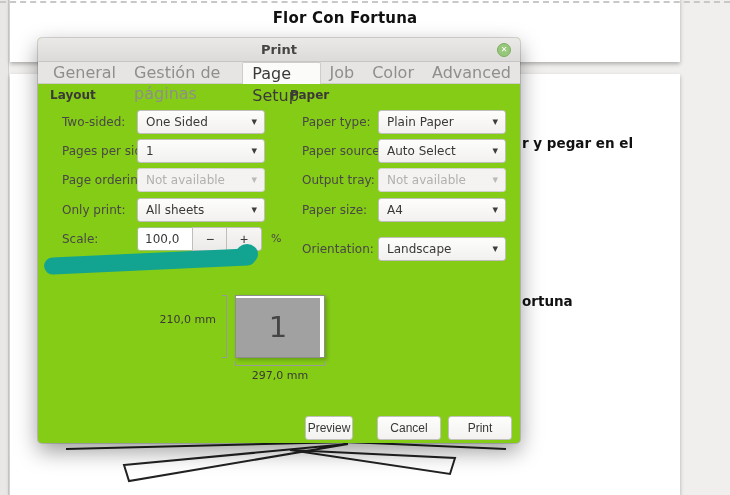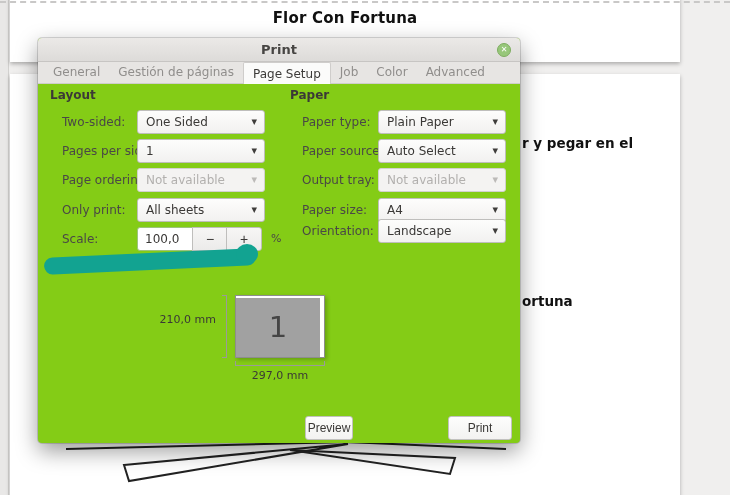--- a/index.html
+++ b/index.html
@@ -32,21 +32,21 @@
               background:linear-gradient(#ebe9e7,#dddbd9); border-bottom:1px solid #c7c5c3;
               border-radius:4px 4px 0 0; text-align:center; }
   .titlebar .wtitle { font-size:13px; font-weight:bold; color:#474543; line-height:24px; }
   .close-btn { position:absolute; right:9px; top:5px; width:14px; height:14px; border-radius:50%;
                background:#97c77a; border:1px solid #7ead60; color:#ffffff; font-size:8px;
                line-height:12px; text-align:center; font-weight:bold; cursor:default; }
 
   .tabbar { position:absolute; left:0; top:24px; width:100%; height:22px;
             background:#e7e5e3; border-bottom:1px solid #cfcdcb;
             display:flex; align-items:flex-end; padding-left:6px; }
-  .tab { font-size:12px; color:#908e8c; padding:0 9px; line-height:21px; height:21px; }
+  .tab { font-size:16px; color:#908e8c; padding:0 9px; line-height:21px; height:21px; }
   .tab.active { background:#fbfbfa; color:#3c3a38; height:22px; line-height:22px;
                 border:1px solid #cfcdcb; border-bottom:none; margin-bottom:-1px;
                 border-radius:2px 2px 0 0; }
 
   .content { position:absolute; left:0; top:46px; width:482px; height:359px; }
   .sect { position:absolute; top:4px; font-size:12px; font-weight:bold; color:#3b3937; }
   .sect-layout { left:12px; } .sect-paper { left:252px; }
 
   .lrow, .prow { position:absolute; height:24px; }
   .lrow { left:24px; } .prow { left:264px; }
@@ -200,21 +200,21 @@
           <span class="caret">▾</span>
         </div>
       </div>
       <div class="prow" style="top:114px">
         <span class="rlabel">Paper size:</span>
         <div class="dd">
           <span class="ddval">A4</span>
           <span class="caret">▾</span>
         </div>
       </div>
-      <div class="prow" style="top:135px">
+      <div class="prow" style="top:153px">
         <span class="rlabel">Orientation:</span>
         <div class="dd">
           <span class="ddval">Landscape</span>
           <span class="caret">▾</span>
         </div>
       </div>
 
       <div class="marker" style="background: rgb(18, 163, 145);"></div>
       <div class="marker-blob" style="background: rgb(18, 163, 145);"></div>
 
@@ -222,16 +222,17 @@
       <div class="vbracket"></div>
       <div class="ppage">
         <div class="ppage-ink">
           <span class="pnum">1</span>
         </div>
       </div>
       <div class="hbracket"></div>
       <div class="dim-w">297,0 mm</div>
 
       <button class="dlg-btn btn-preview">Preview</button>
+      <button class="dlg-btn btn-cancel">Cancel</button>
       <button class="dlg-btn btn-print">Print</button>
     </div>
   </div>
 </div>
 
 </body></html>

